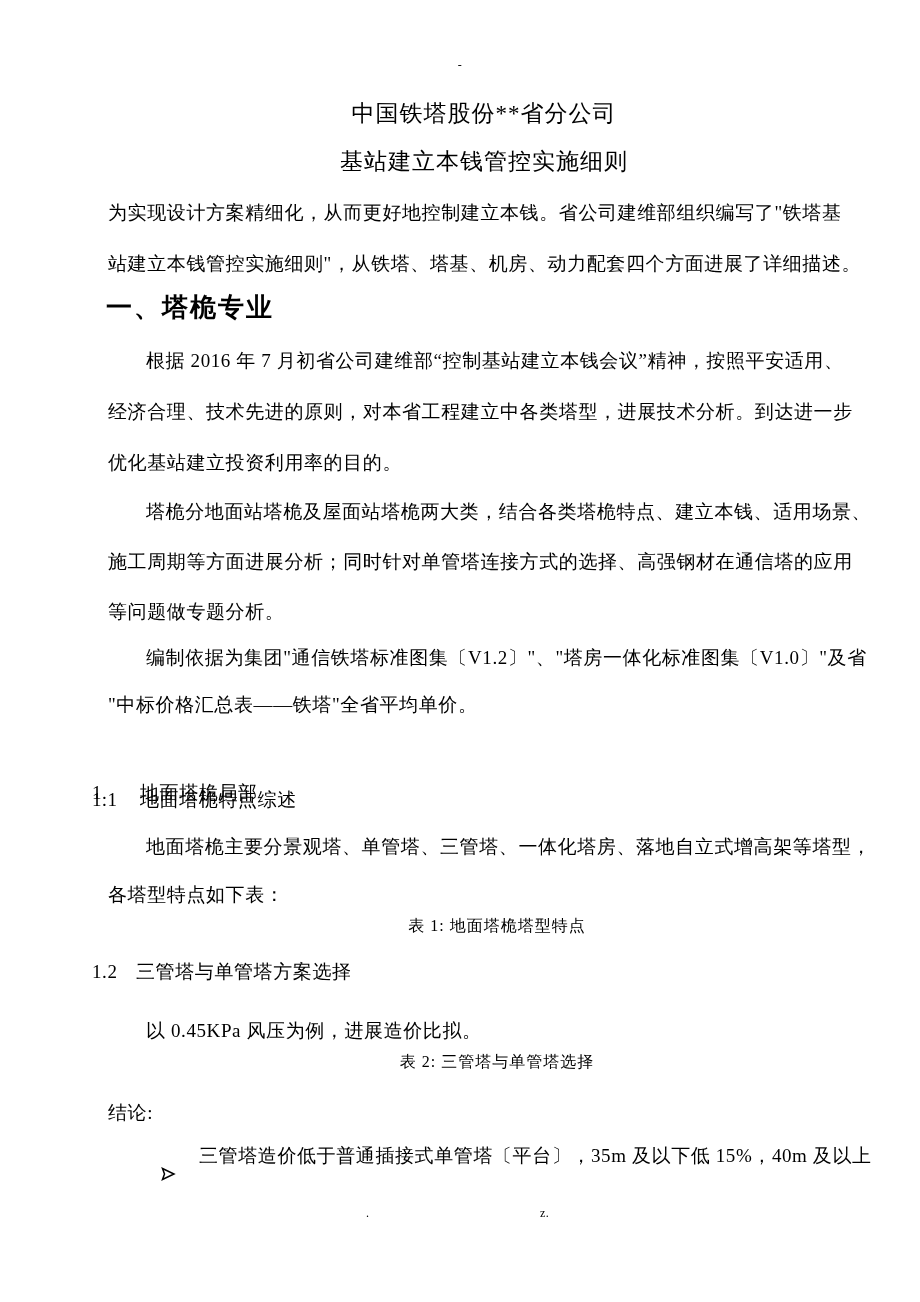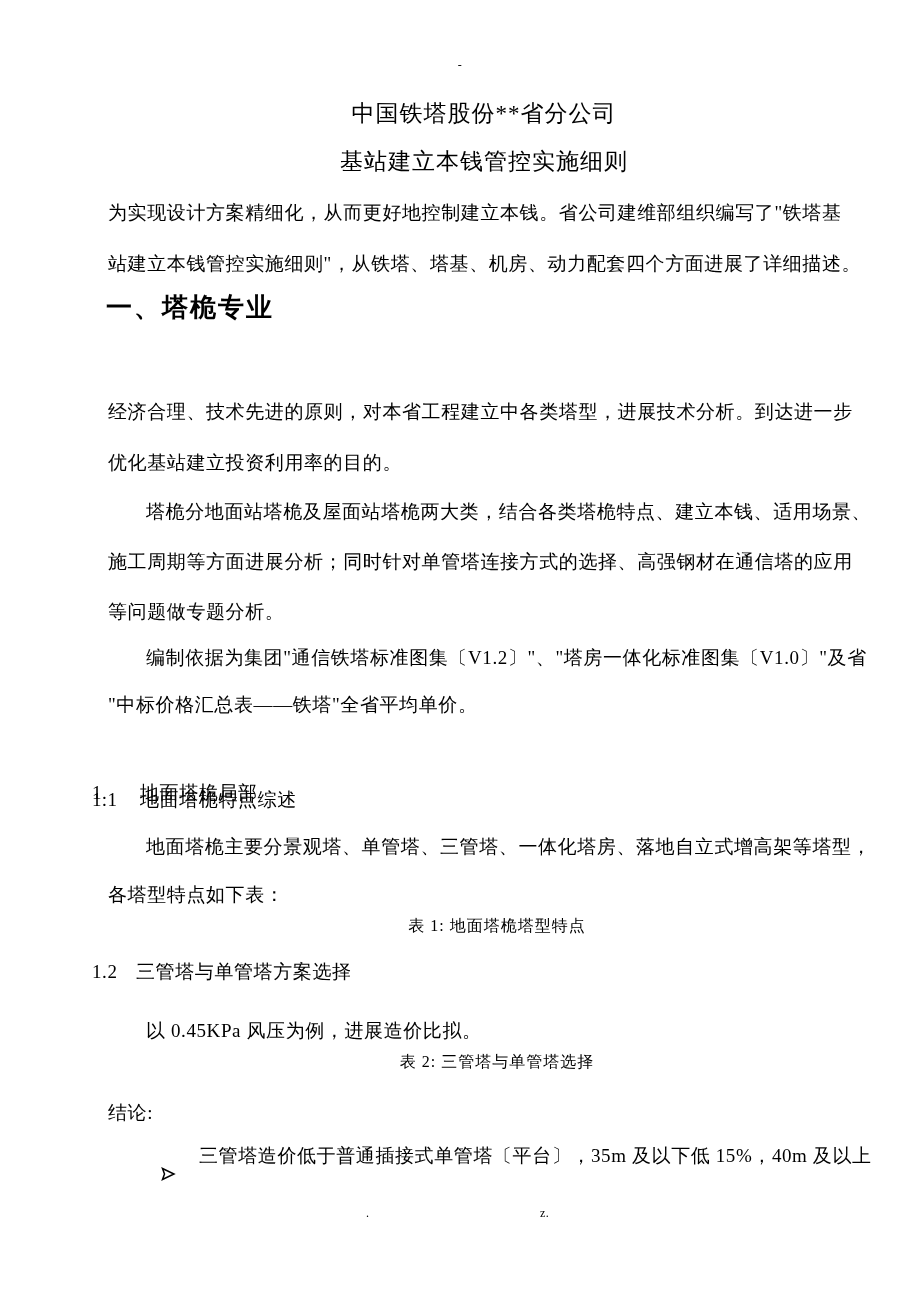--- a/index.html
+++ b/index.html
@@ -35,20 +35,21 @@
   <div class="abs centered tiny" style="top:58px;">-</div>
 
   <div class="abs centered doc-title" style="top:98px;">中国铁塔股份**省分公司</div>
   <div class="abs centered doc-title" style="top:146px;text-align:center;">基站建立本钱管控实施细则</div>
 
   <div class="abs margin-line body-line" style="top:200px;">为实现设计方案精细化，从而更好地控制建立本钱。省公司建维部组织编写了"铁塔基</div>
   <div class="abs margin-line body-line" style="top:251px;">站建立本钱管控实施细则"，从铁塔、塔基、机房、动力配套四个方面进展了详细描述。</div>
 
   <div class="abs h1" style="left:106px; top:290px;">一、塔桅专业</div>
 
+  <div class="abs indent-line body-line" style="top:348px;">根据 2016 年 7 月初省公司建维部“控制基站建立本钱会议”精神，按照平安适用、</div>
   <div class="abs margin-line body-line" style="top:399px;">经济合理、技术先进的原则，对本省工程建立中各类塔型，进展技术分析。到达进一步</div>
   <div class="abs margin-line body-line" style="top:450px;">优化基站建立投资利用率的目的。</div>
 
   <div class="abs indent-line body-line" style="top:499px;">塔桅分地面站塔桅及屋面站塔桅两大类，结合各类塔桅特点、建立本钱、适用场景、</div>
   <div class="abs margin-line body-line" style="top:549px;">施工周期等方面进展分析；同时针对单管塔连接方式的选择、高强钢材在通信塔的应用</div>
   <div class="abs margin-line body-line" style="top:599px;">等问题做专题分析。</div>
 
   <div class="abs indent-line body-line" style="top:645px;">编制依据为集团"通信铁塔标准图集〔V1.2〕"、"塔房一体化标准图集〔V1.0〕"及省</div>
   <div class="abs margin-line body-line" style="top:692px;">"中标价格汇总表——铁塔"全省平均单价。</div>
 

